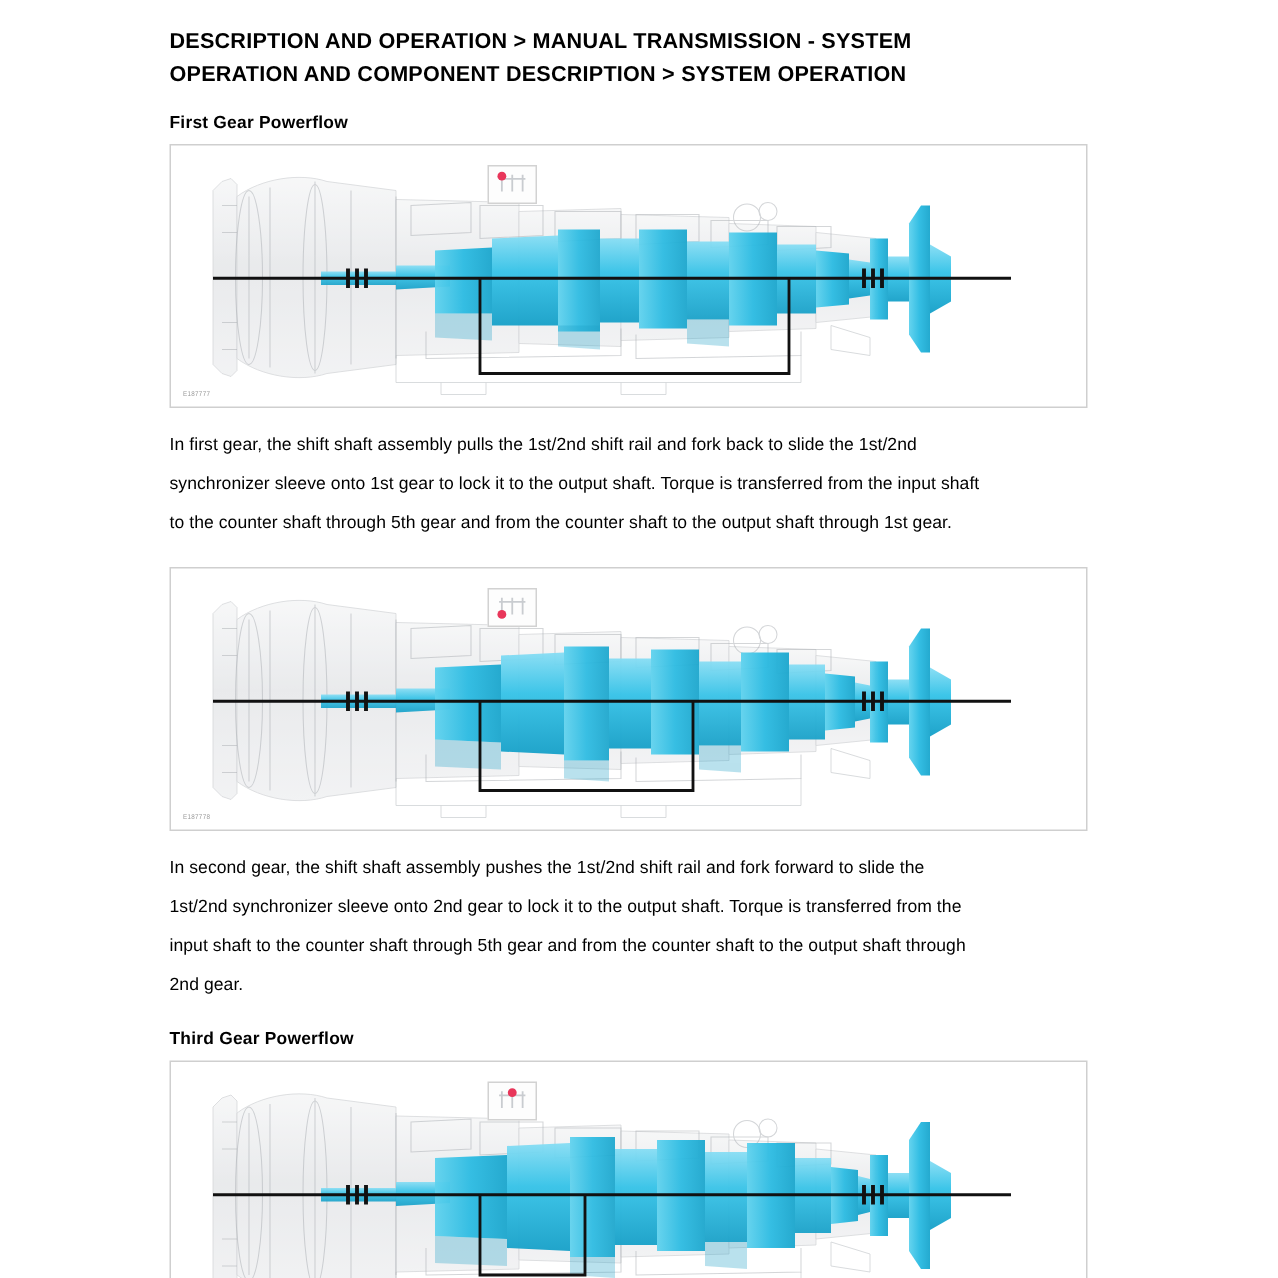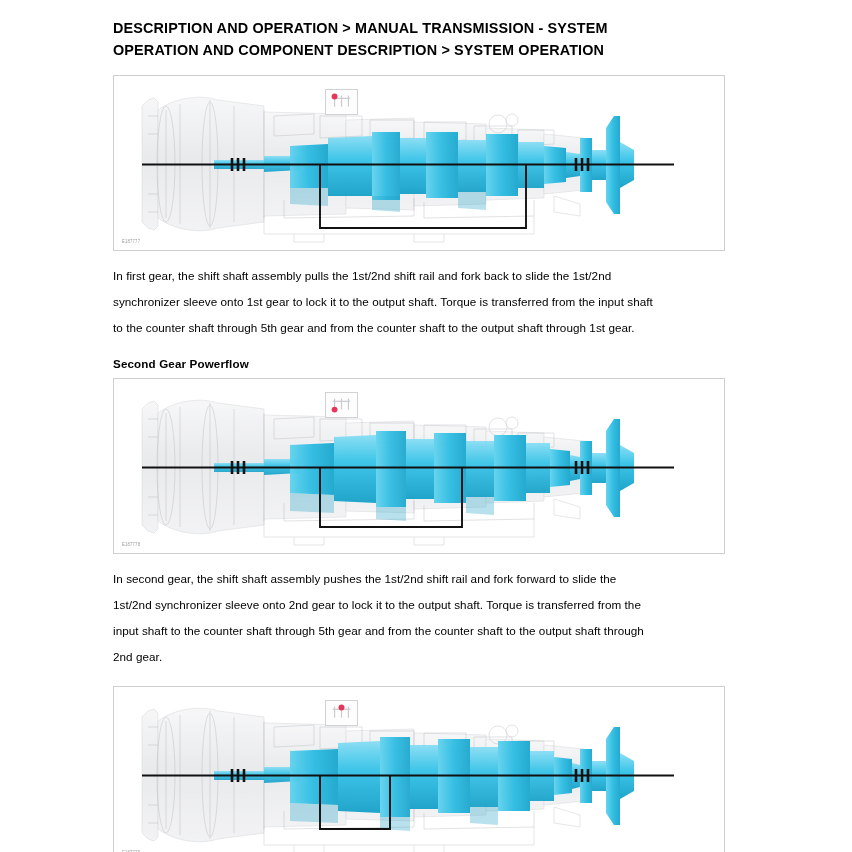--- a/index.html
+++ b/index.html
@@ -95,20 +95,21 @@
   .gap-after-text { height: 16px; }
 </style>
 </head>
 <body>
 
 <div class="page">
 
   <div class="breadcrumb">DESCRIPTION AND OPERATION &gt; MANUAL TRANSMISSION - SYSTEM OPERATION AND COMPONENT DESCRIPTION &gt; SYSTEM OPERATION</div>
 
   <div>
+    <div class="section-heading">First Gear Powerflow</div>
 
     <div class="figure">
       <div class="figure-inner">
         <svg class="fig-svg" viewBox="0 0 612 176" preserveAspectRatio="xMidYMid meet">
           <defs>
             <linearGradient id="houseGrad1" x1="0" y1="0" x2="0" y2="1">
               <stop offset="0%" stop-color="#f2f3f4"></stop>
               <stop offset="45%" stop-color="#dcdee1"></stop>
               <stop offset="100%" stop-color="#ebecee"></stop>
             </linearGradient>
@@ -217,21 +218,20 @@
 
       <div class="fig-id">E187777</div>
     </div>
 
     <p class="body-text">In first gear, the shift shaft assembly pulls the 1st/2nd shift rail and fork back to slide the 1st/2nd synchronizer sleeve onto 1st gear to lock it to the output shaft. Torque is transferred from the input shaft to the counter shaft through 5th gear and from the counter shaft to the output shaft through 1st gear.</p>
   </div>
 
   <div class="gap-after-text"></div>
 
   <div>
-    <div class="section-heading">Second Gear Powerflow</div>
 
     <div class="figure">
       <div class="figure-inner">
         <svg class="fig-svg" viewBox="0 0 612 176" preserveAspectRatio="xMidYMid meet">
           <defs>
             <linearGradient id="houseGrad2" x1="0" y1="0" x2="0" y2="1">
               <stop offset="0%" stop-color="#f2f3f4"></stop>
               <stop offset="45%" stop-color="#dcdee1"></stop>
               <stop offset="100%" stop-color="#ebecee"></stop>
             </linearGradient>
@@ -340,20 +340,21 @@
 
       <div class="fig-id">E187778</div>
     </div>
 
     <p class="body-text">In second gear, the shift shaft assembly pushes the 1st/2nd shift rail and fork forward to slide the 1st/2nd synchronizer sleeve onto 2nd gear to lock it to the output shaft. Torque is transferred from the input shaft to the counter shaft through 5th gear and from the counter shaft to the output shaft through 2nd gear.</p>
   </div>
 
   <div class="gap-after-text"></div>
 
   <div>
+    <div class="section-heading">Third Gear Powerflow</div>
 
     <div class="figure">
       <div class="figure-inner">
         <svg class="fig-svg" viewBox="0 0 612 176" preserveAspectRatio="xMidYMid meet">
           <defs>
             <linearGradient id="houseGrad3" x1="0" y1="0" x2="0" y2="1">
               <stop offset="0%" stop-color="#f2f3f4"></stop>
               <stop offset="45%" stop-color="#dcdee1"></stop>
               <stop offset="100%" stop-color="#ebecee"></stop>
             </linearGradient>

